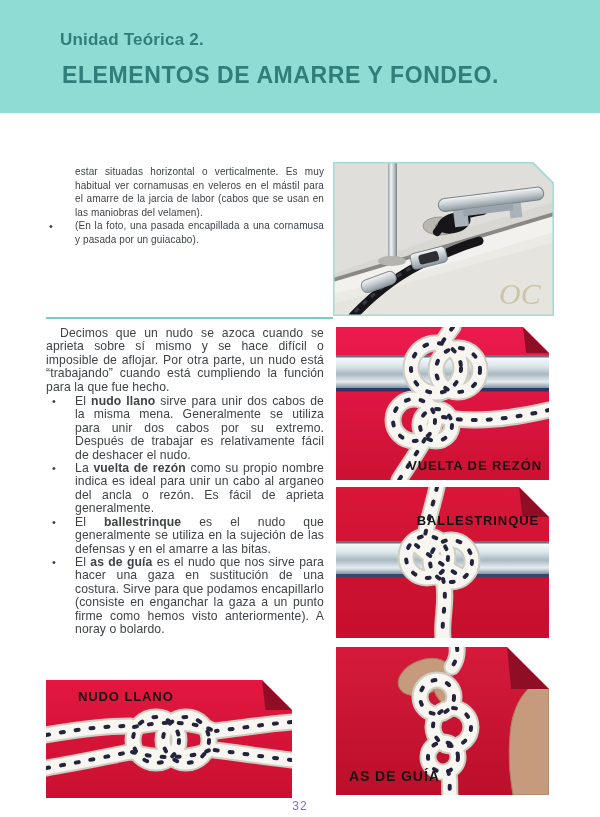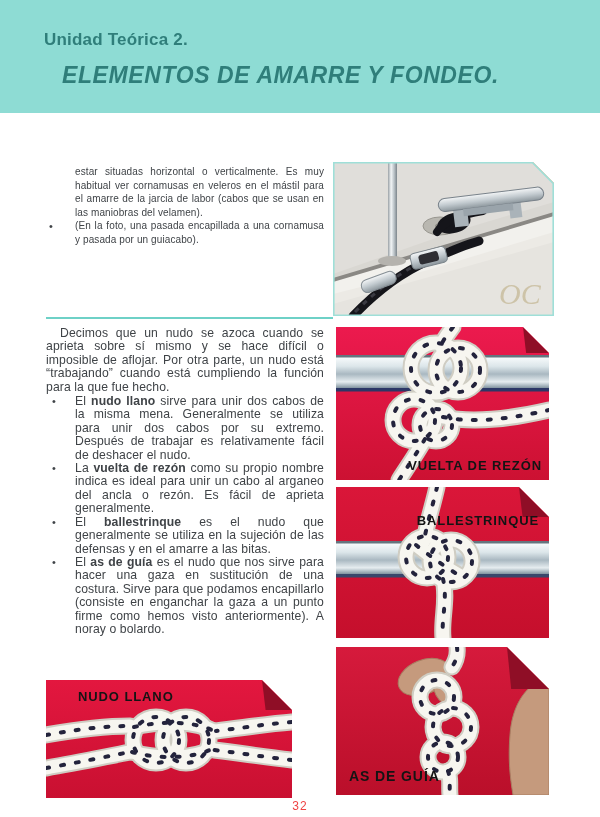--- a/index.html
+++ b/index.html
@@ -2,22 +2,22 @@
 <html><head>
 <meta charset="utf-8">
 <style>
   html,body{margin:0;padding:0;background:#9b9b9b;}
   .page{
     position:relative;width:600px;height:817px;background:#fff;margin:0 auto;
     font-family:"Liberation Sans", sans-serif;overflow:hidden;
   }
   
   .band{position:absolute;left:0;top:0;width:600px;height:113px;background:#8edcd4;}
-  .kicker{position:absolute;left:44px;top:30px;font-size:17px;font-weight:bold;color:#2f7e7a;letter-spacing:.2px;}
-  .band-title{position:absolute;left:62px;top:62px;margin:0;font-size:23px;font-weight:bold;color:#2f7e7a;letter-spacing:.6px;font-style:italic;}
+  .kicker{position:absolute;left:60px;top:30px;font-size:17px;font-weight:bold;color:#2f7e7a;letter-spacing:.2px;}
+  .band-title{position:absolute;left:62px;top:62px;margin:0;font-size:23px;font-weight:bold;color:#2f7e7a;letter-spacing:.6px;}
   
   .intro{position:absolute;left:75px;top:165px;width:249px;color:#3f4347;}
   .intro p{margin:0;font-size:10px;line-height:13.5px;text-align:justify;letter-spacing:.1px;}
   .intro-li{position:relative;}
   .intro-li .dot{position:absolute;left:-26px;top:1px;font-size:11px;color:#3f4347;}
   
   .sec{position:absolute;left:46px;top:281px;margin:0;font-size:30px;font-weight:bold;color:#1c1d1f;letter-spacing:.5px;}
   .sec .sec-title{margin-left:16px;}
   .sec-rule{position:absolute;left:46px;top:317px;width:287px;height:2px;background:#6ed1c7;}
   
@@ -42,21 +42,21 @@
   .card-vuelta{left:336px;top:327px;width:213px;height:153px;background:linear-gradient(#ec1a4e,#cc1132);}
   .card-balle {left:336px;top:487px;width:213px;height:151px;background:linear-gradient(#da1639,#c50f2c);}
   .card-llano {left:46px; top:680px;width:246px;height:118px;background:linear-gradient(#e3173f,#c91031);}
   .card-guia  {left:336px;top:647px;width:213px;height:148px;background:linear-gradient(#d61a3c,#ba0f2a);}
   .card-vuelta .knot-label{right:7px;bottom:7px;}
   .card-balle  .knot-label{right:10px;top:26px;}
   .card-llano  .knot-label{left:32px;top:9px;}
   .card-guia   .knot-label{left:13px;bottom:11px;font-size:14px;}
   .knot-card svg{position:absolute;left:0;top:0;}
   
-  .page-num{position:absolute;left:0;top:799px;width:600px;text-align:center;font-size:12px;color:#ef4444;letter-spacing:1px;}
+  .page-num{position:absolute;left:0;top:799px;width:600px;text-align:center;font-size:12px;color:#8b5cf6;letter-spacing:1px;}
 </style>
 </head>
 <body>
 
 <div class="page">
 
   <header class="band">
     <div class="kicker">Unidad Teórica 2.</div>
     <h1 class="band-title">ELEMENTOS DE AMARRE Y FONDEO.</h1>
   </header>

